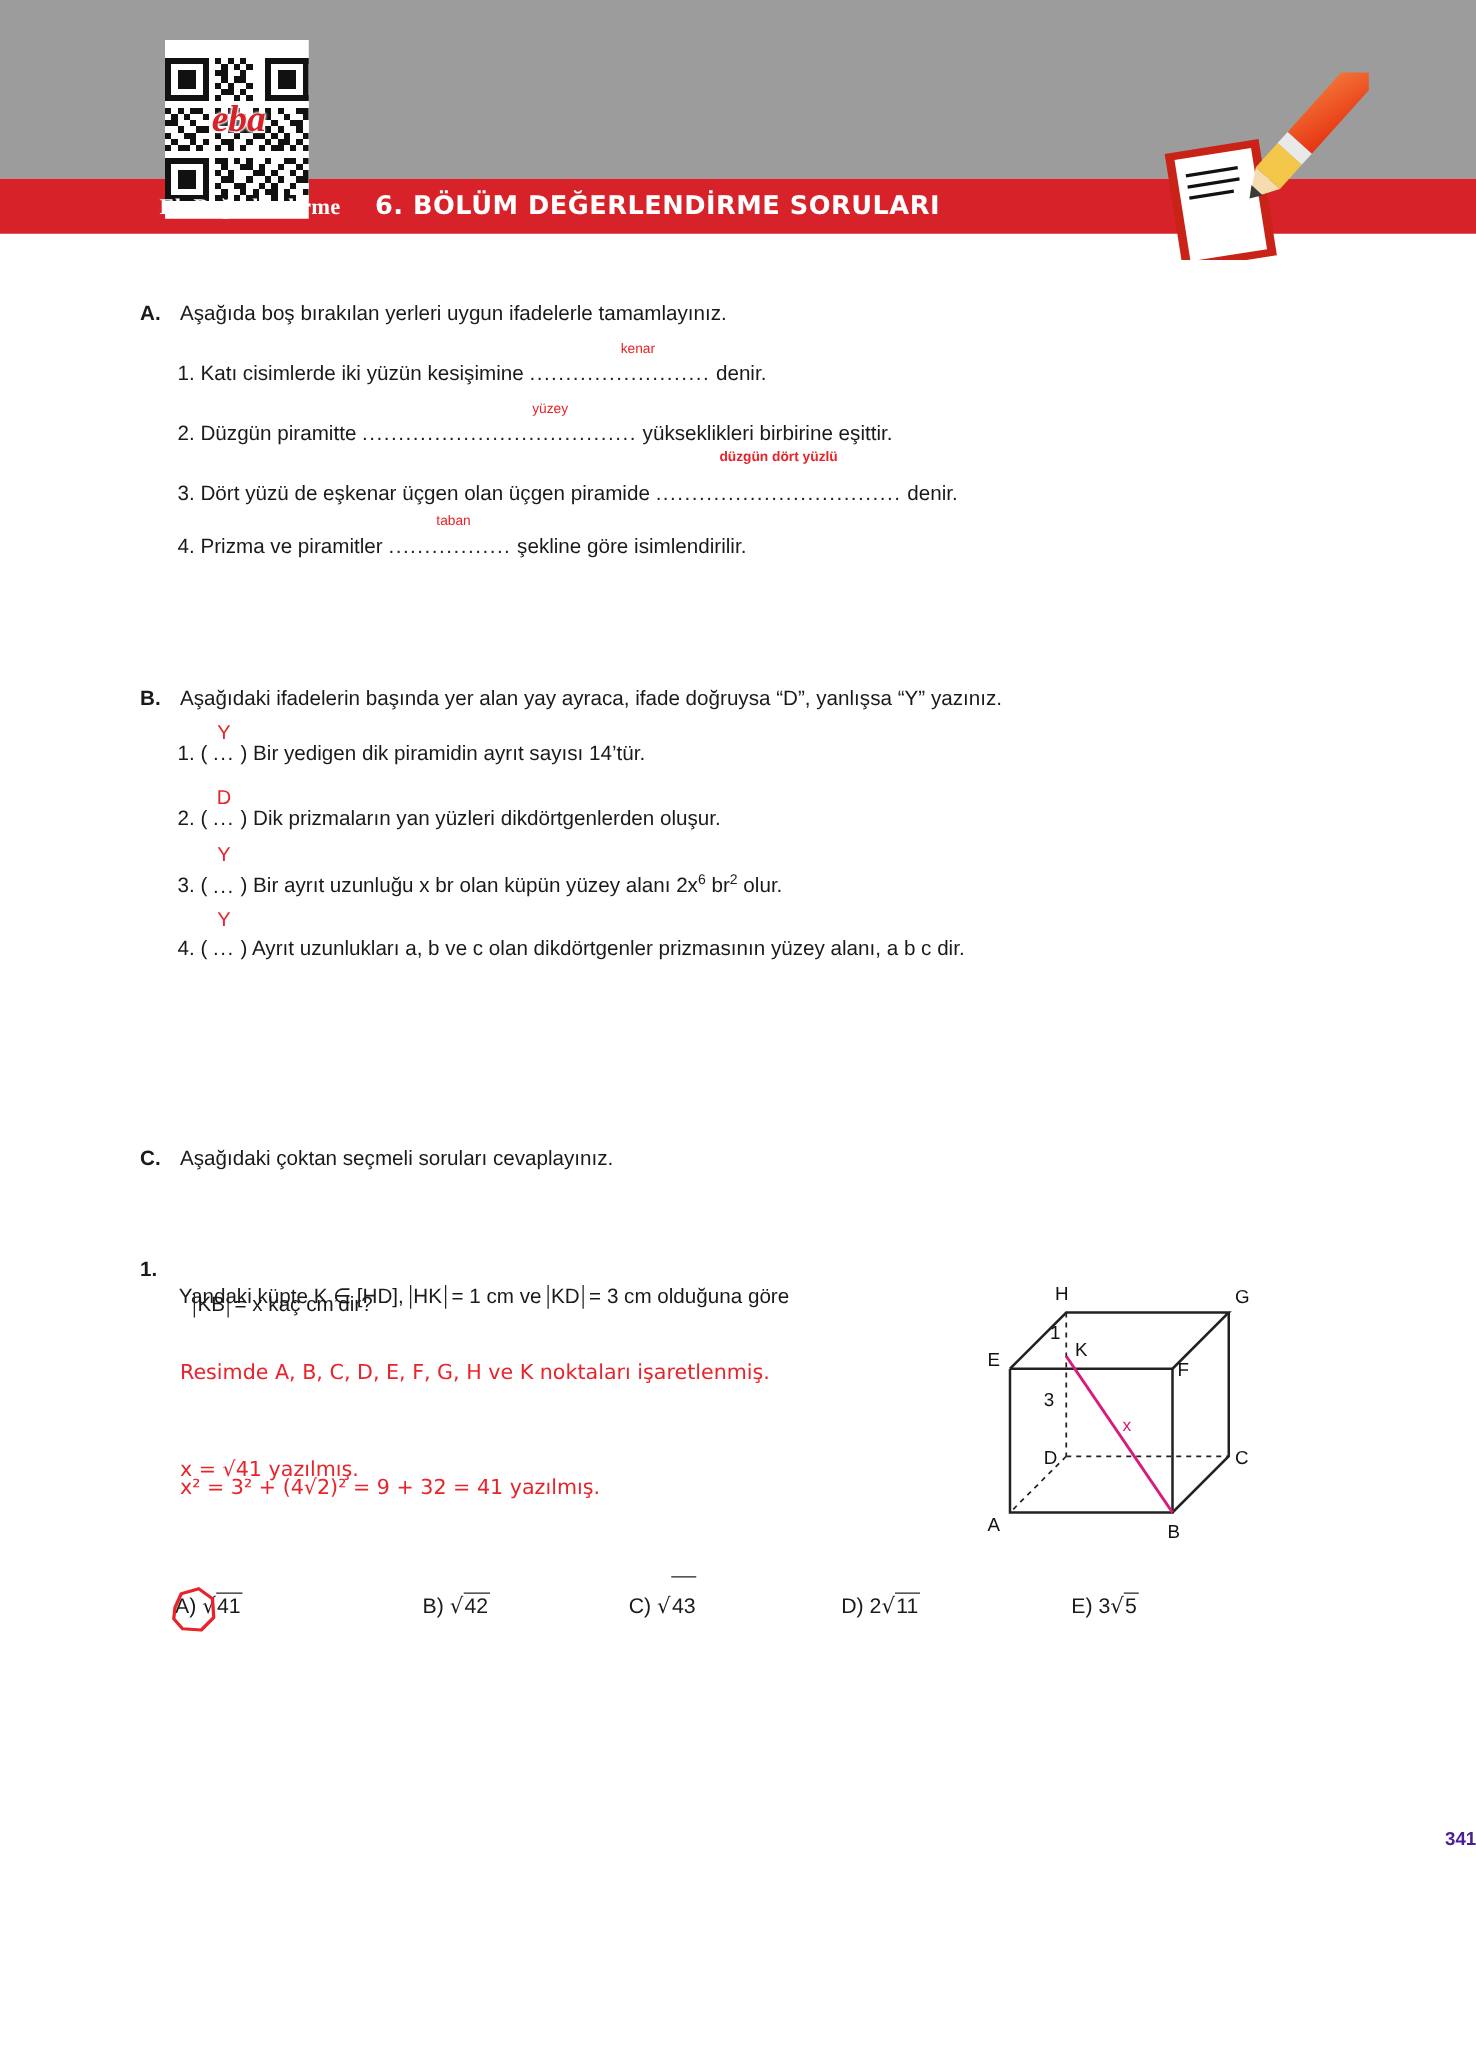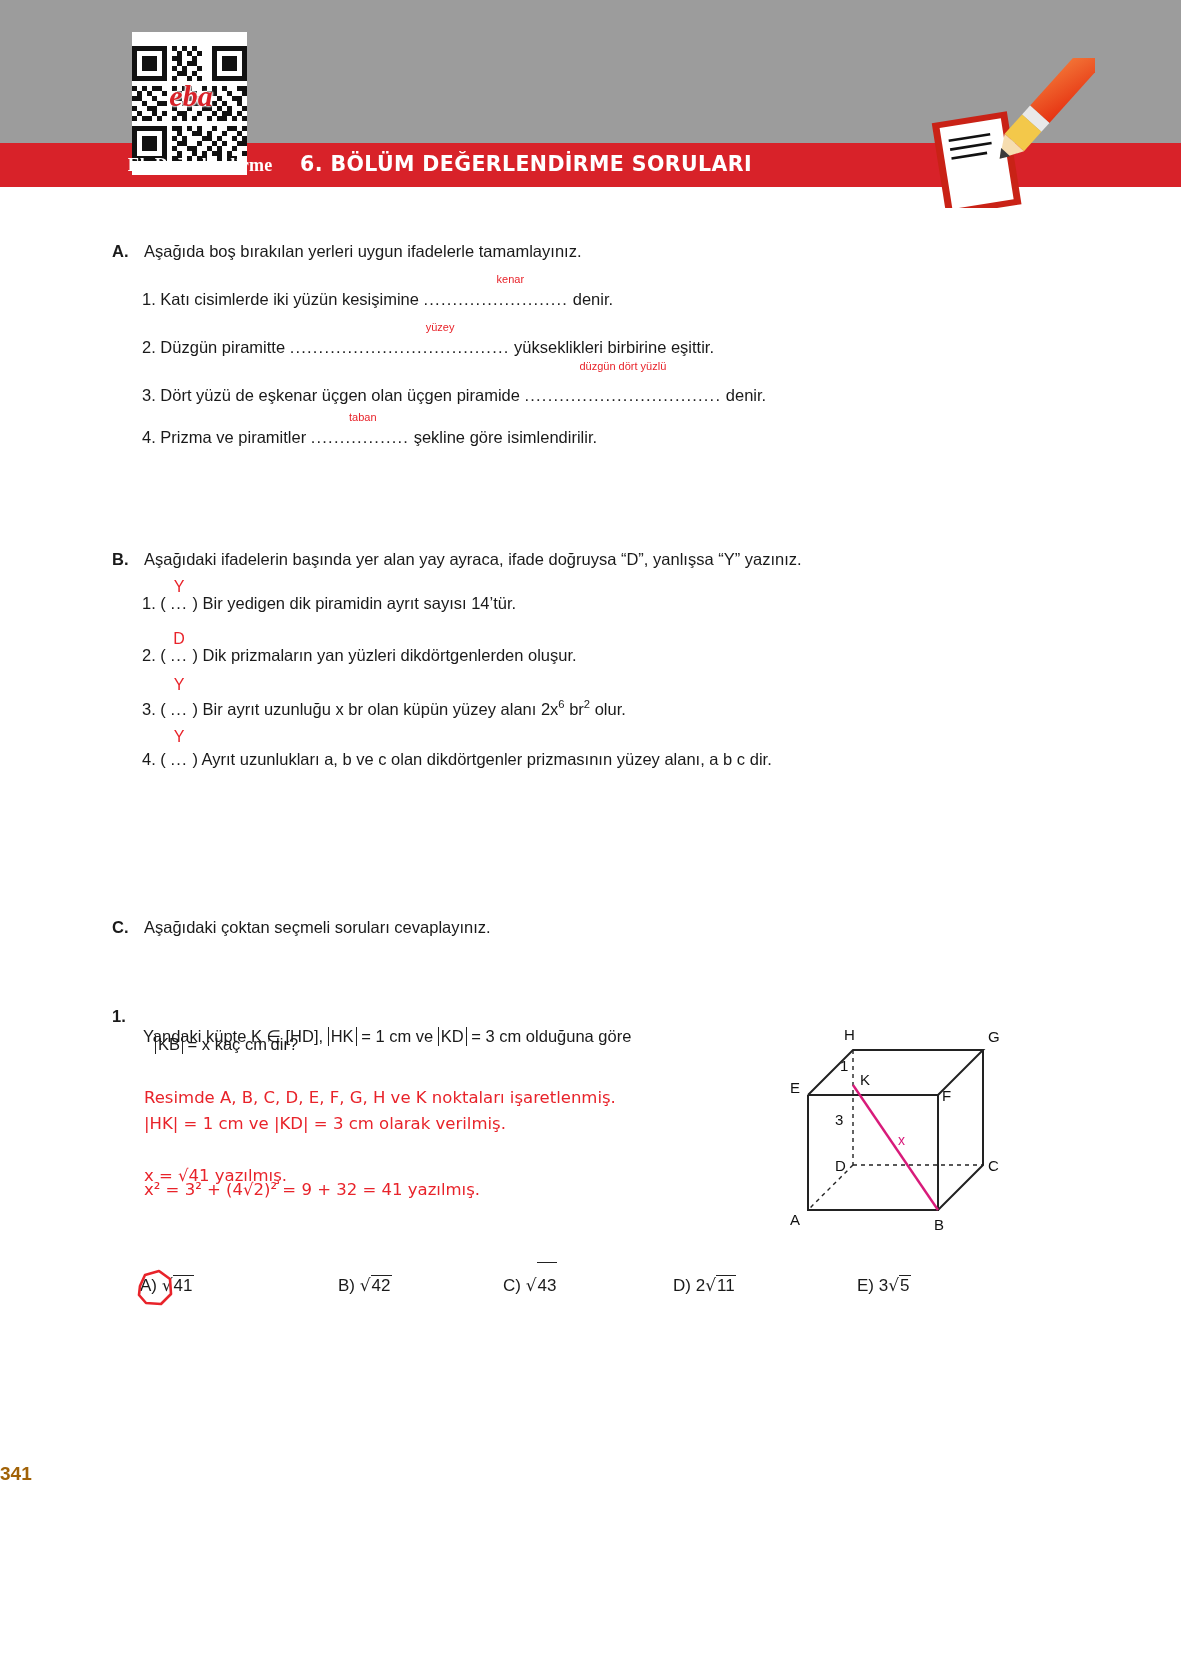--- a/index.html
+++ b/index.html
@@ -63,21 +63,21 @@
 
   .item{position:absolute;font-size:16.5px;white-space:nowrap;}
   .dots{letter-spacing:1.2px;}
 
   .fill-wrap{position:relative;display:inline-block;}
   .fill-ans{
     position:absolute;left:0;top:-17px;width:100%;
     text-align:center;color:#e8232a;font-size:11px;
     white-space:nowrap;
   }
-  .fill-ans.above{top:-26px;}
+  .fill-ans.above{top:-26px;font-weight:bold;}
   .paren-ans{
     position:absolute;left:0;top:-16px;width:100%;
     text-align:center;color:#e8232a;font-size:16px;
     white-space:nowrap;
   }
 
   sup{font-size:0.68em;vertical-align:super;}
 
   
   .q-num{position:absolute;font-weight:bold;font-size:16.5px;}
@@ -92,22 +92,22 @@
     font-size:16.5px;white-space:nowrap;
     font-family:"DejaVu Sans",sans-serif;
     line-height:26px;
   }
 
   
   .opt{position:absolute;font-size:17px;white-space:nowrap;}
   .circ-ans{position:absolute;left:132px;top:1268px;width:44px;height:40px;}
 
   .page-num{
-    position:absolute;left:0;top:1463px;width:1181px;text-align:left;
-    font-weight:bold;font-size:19px;color:#a16207;
+    position:absolute;left:0;top:1463px;width:1181px;text-align:right;
+    font-weight:bold;font-size:15px;color:#4c1d95;
   }
 
   .radsign{font-family:"DejaVu Sans",sans-serif;}
 </style>
 </head>
 <body>
 
 <div class="page">
 
   <div class="header-grey"></div>
@@ -359,21 +359,20 @@
     <span class="abs-bar">KD</span>
     <span>= 3 cm olduğuna göre</span>
   </div>
 
   <div class="q-text" style="left:155px; top:1035px;">
     <span class="abs-bar">KB</span>
     <span>= x kaç cm’dir?</span>
   </div>
 
   <div class="annot" style="left:144px; top:1085px;">Resimde A, B, C, D, E, F, G, H ve K noktaları işaretlenmiş.</div>
-  <div class="annot" style="left:144px; top:1111px;">|HK| = 1 cm ve |KD| = 3 cm olarak verilmiş.</div>
   <div class="annot" style="left:144px; top:1137px;margin-top:40px;">x² = 3² + (4√2)² = 9 + 32 = 41 yazılmış.</div>
   <div class="annot" style="left:144px; top:1163px;">x = √41 yazılmış.</div>
 
   <div style="position:absolute;left:778px;top:995px;width:250px;height:240px;">
     <svg width="250" height="240" viewBox="0 0 250 240" font-family="Liberation Sans, sans-serif" font-size="15">
 
       <g stroke="#222" stroke-width="2" fill="none">
         <polyline points="30,100 160,100 160,215 30,215 30,100"></polyline>
 
         <polyline points="30,100 75,55 205,55 160,100"></polyline>

